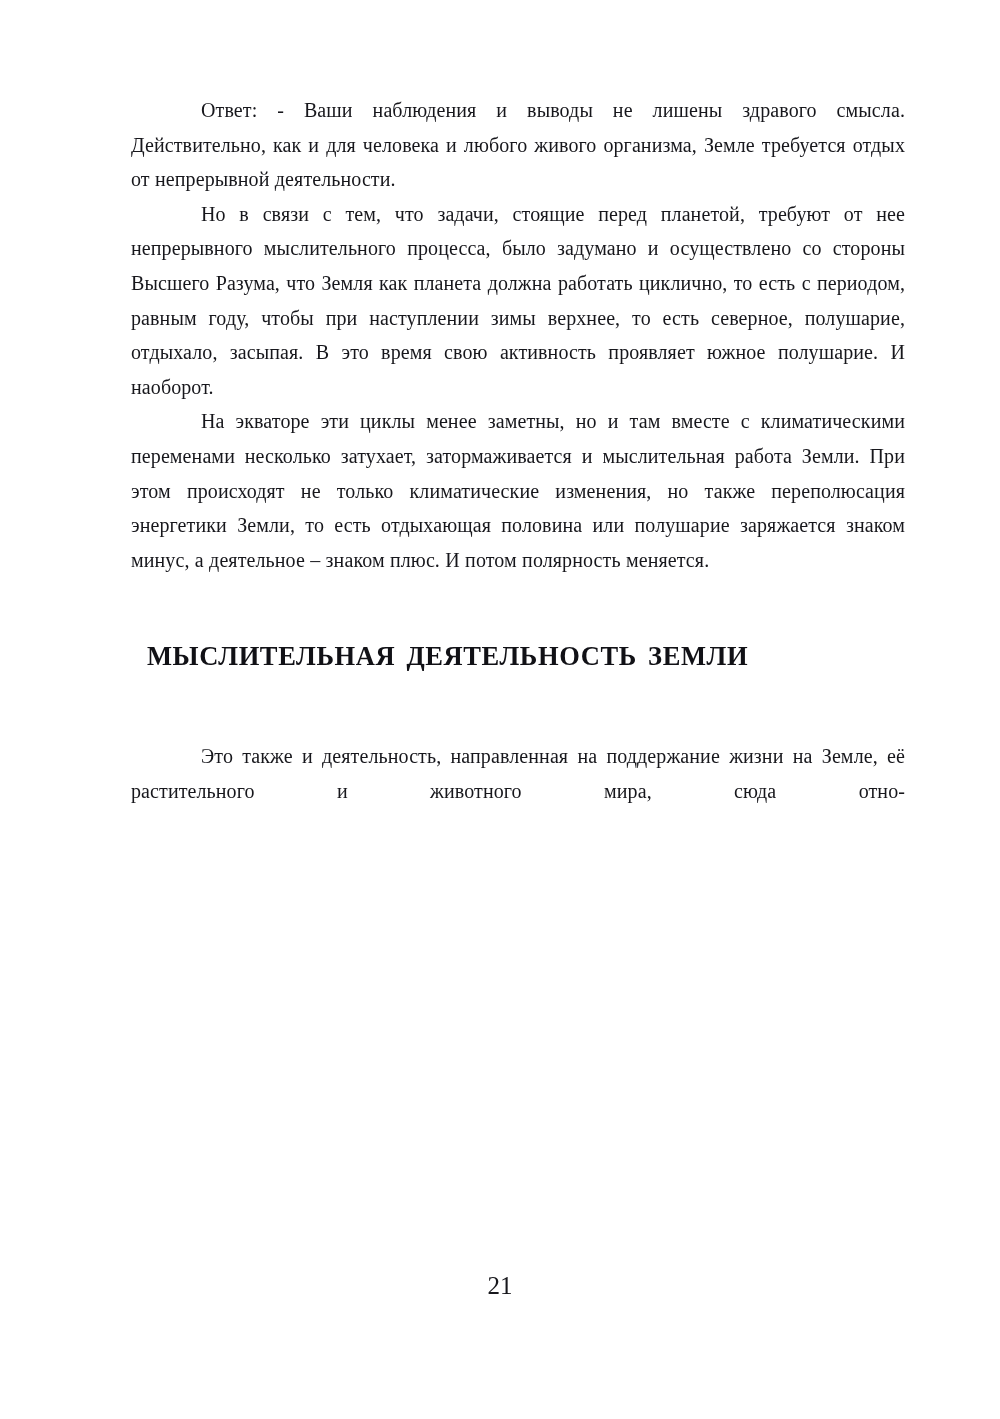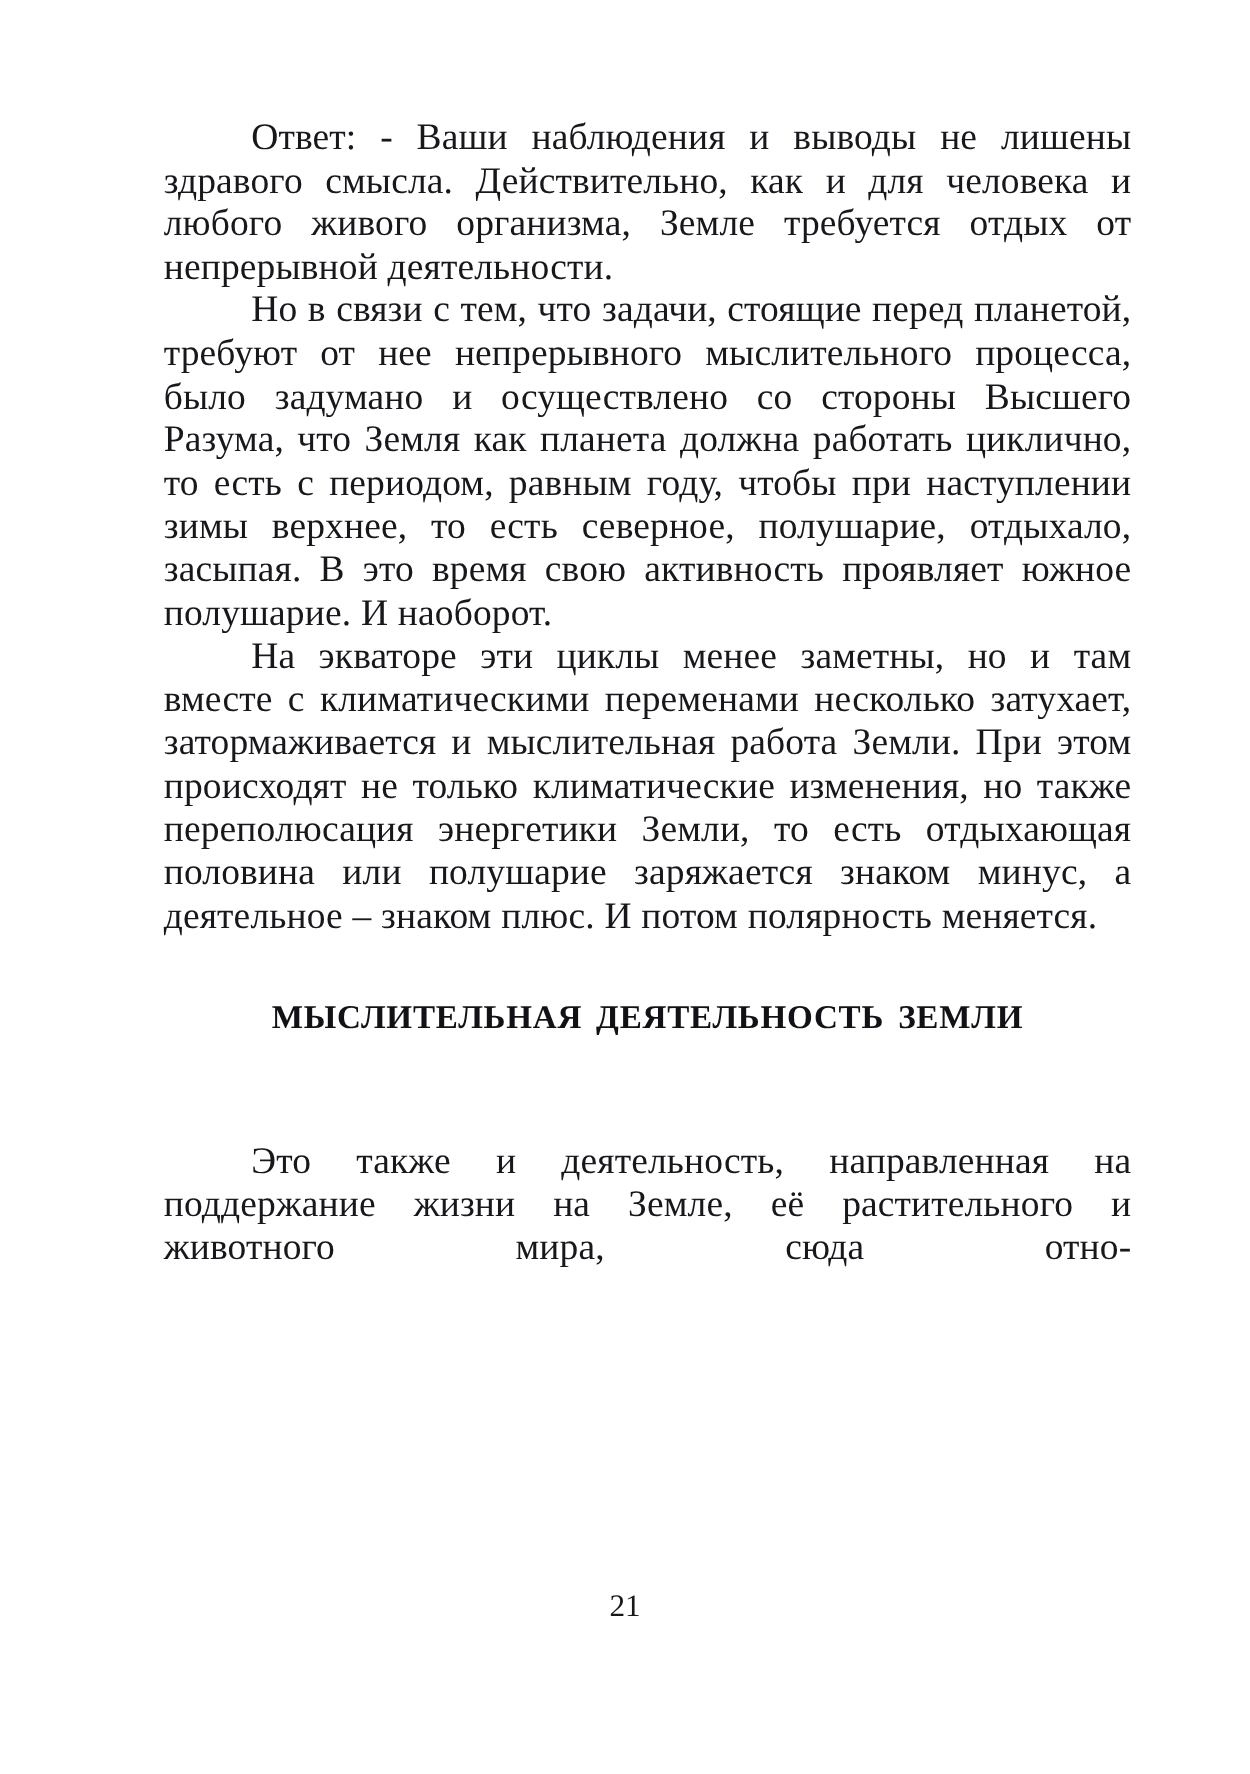--- a/index.html
+++ b/index.html
@@ -24,37 +24,35 @@
   .text-column {
     position: absolute;
     left: 131px;
     top: 93px;
     width: 774px;
   }
   p.para {
     margin: 0;
     text-indent: 70px;
     text-align: justify;
-    font-size: 30px;
+    font-size: 20px;
     line-height: 34.6px;
     letter-spacing: 0.1px;
     word-spacing: 0.2px;
     color: #17171c;
     -webkit-font-smoothing: antialiased;
   }
   
   p.para.continued {
     text-align-last: justify;
-    margin-top: 32px;
   }
   h2.section-heading {
-    margin: 0;
+    margin: 16px;
     font-size: 26.5px;
     font-weight: bold;
-    text-align: center;
     letter-spacing: 0.6px;
     word-spacing: 4px;
     color: #111116;
     line-height: 34px;
   }
   .gap-before-heading { height: 46px; }
   .gap-after-heading  { height: 50px; }
 
   .page-number {
     position: absolute;

